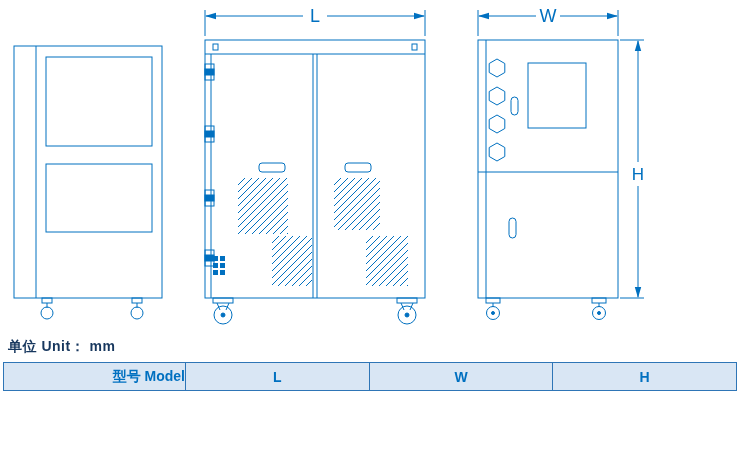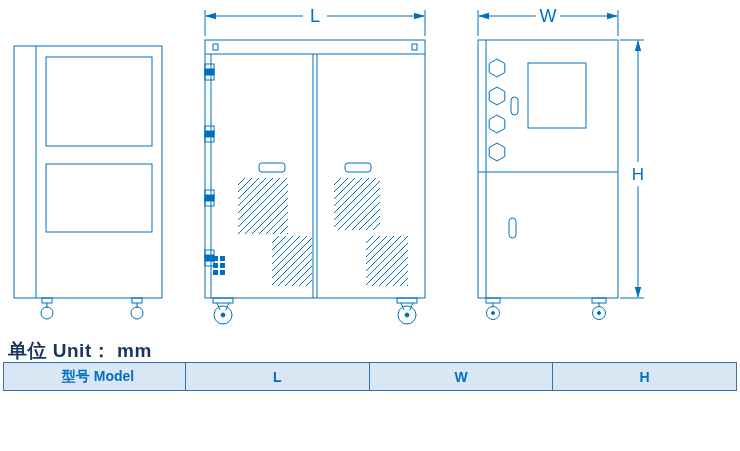--- a/index.html
+++ b/index.html
@@ -7,21 +7,21 @@
   body {
     width: 740px; height: 451px;
     font-family: "Liberation Sans", sans-serif;
     overflow: hidden;
   }
   .page { position: relative; width: 740px; height: 451px; background: #fff; }
   svg.drawing { display: block; }
   .unit {
     height: 26px;
     padding: 6px 0 0 8px;
-    font-size: 19px;
+    font-size: 14px;
     font-weight: bold;
     color: #17375E;
     letter-spacing: 0.5px;
   }
   table.spec {
     width: 734px;
     margin: 4px 3px 0 3px;
     border-collapse: collapse;
     table-layout: fixed;
   }
@@ -29,21 +29,21 @@
     border: 1px solid #2E75B6;
     height: 28px;
     font-size: 14px;
     color: #0070C0;
     text-align: center;
     vertical-align: middle;
   }
   .spec th { background: #D9E6F4; font-weight: bold; }
   .spec th.model-col, .spec td.model-cell {
     width: 182px;
-    text-align: center;
+    text-align: right;
     padding-left: 7px;
     font-weight: bold;
   }
 </style>
 </head>
 <body>
 
 <div class="page">
 
   <svg class="drawing" width="740" height="332" viewBox="0 0 740 332">

